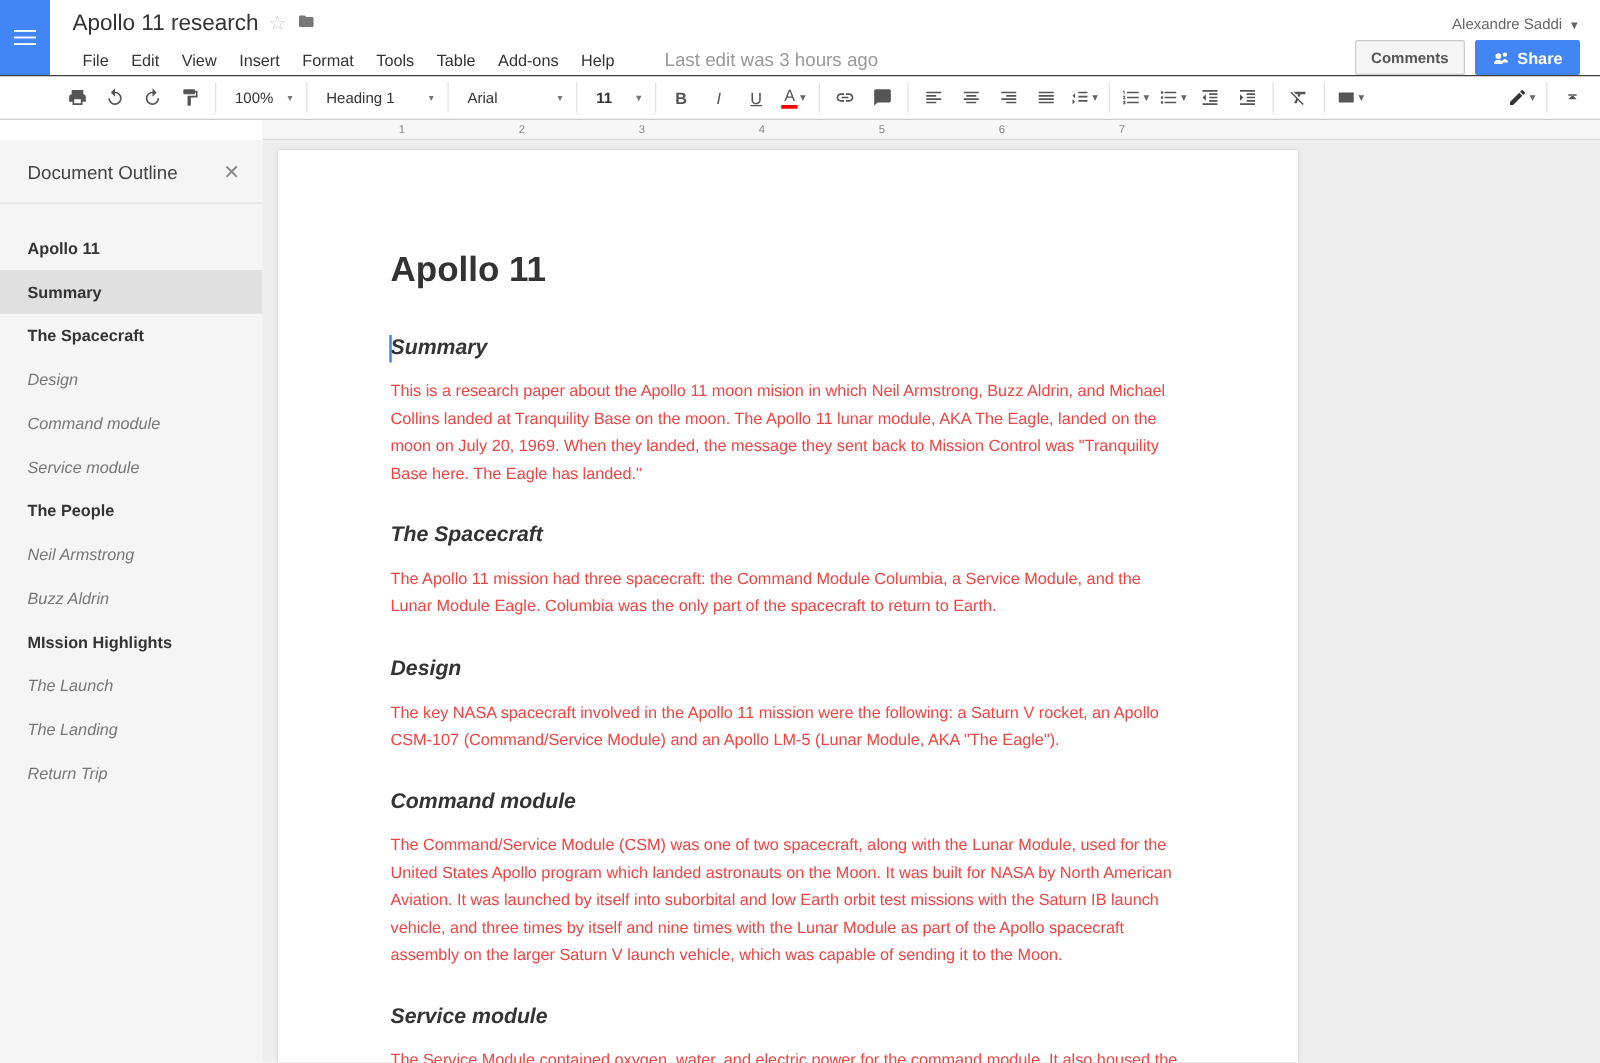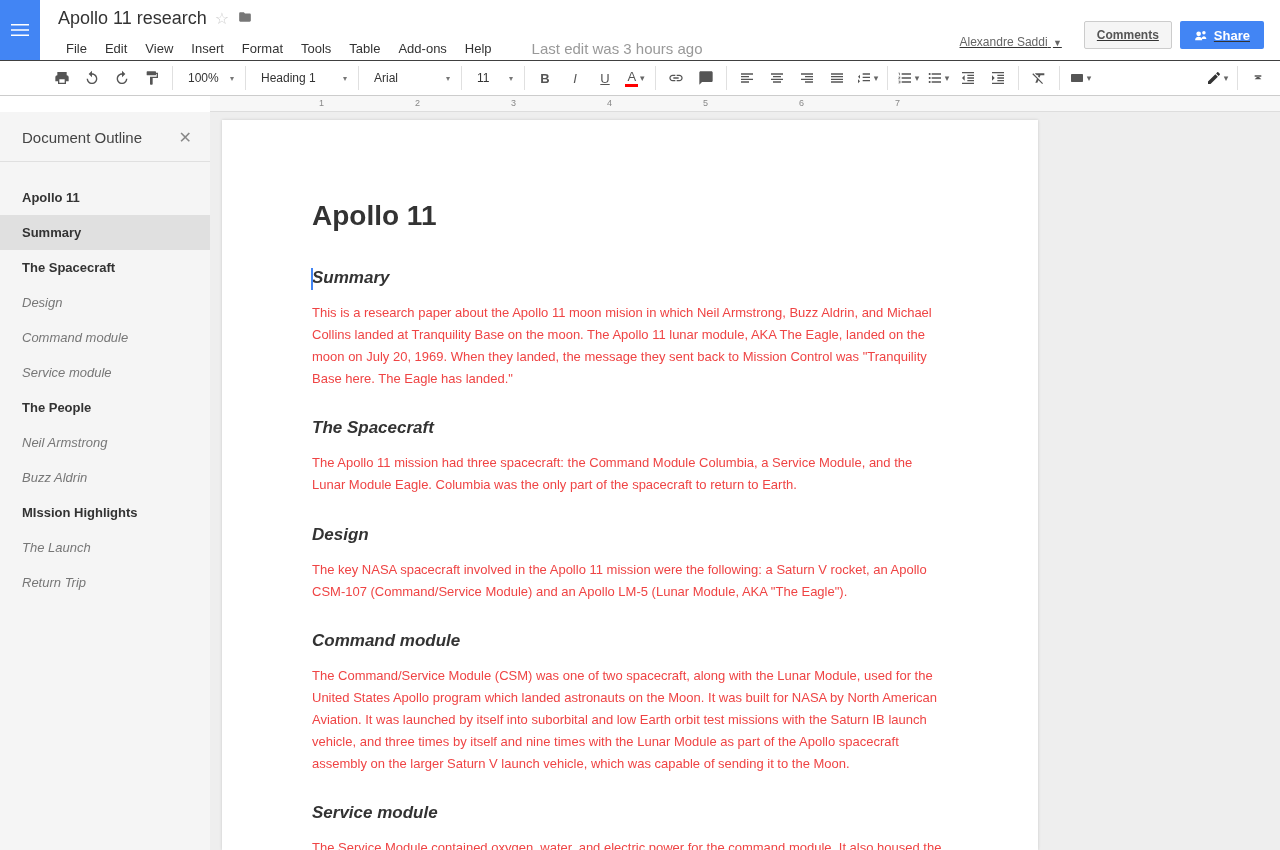--- a/index.html
+++ b/index.html
@@ -1,17 +1,17 @@
 <!DOCTYPE html>
 <html><head>
 <meta charset="utf-8">
 <style>
 * { margin:0; padding:0; box-sizing:border-box; }
 body { font-family:Arial,sans-serif; font-size:13px; color:#333; background:#fff; overflow:hidden; width:1280px; height:850px; }
-.hdr { display:flex; align-items:center; height:60px; }
+.hdr { display:flex; align-items:flex-end; height:60px; }
 .hamburger { width:40px; height:60px; background:#4285f4; display:flex; align-items:center; justify-content:center; cursor:pointer; }
 .hamburger svg { width:18px; height:18px; }
 .title-area { flex:1; padding:8px 18px 0; }
 .title-row { display:flex; align-items:center; gap:8px; }
 .doc-title { font-size:18px; color:#333; }
 .star { color:#ccc; font-size:16px; }
 .folder { color:#777; font-size:15px; }
 .menubar { display:flex; gap:2px; margin-top:8px; align-items:center; }
 .menu-item { padding:4px 8px; font-size:13px; color:#333; cursor:pointer; border-radius:2px; }
 .last-edit { color:#999; font-size:15px; margin-left:30px; }
@@ -72,21 +72,21 @@
         <span class="menu-item">Insert</span>
         <span class="menu-item">Format</span>
         <span class="menu-item">Tools</span>
         <span class="menu-item">Table</span>
         <span class="menu-item">Add-ons</span>
         <span class="menu-item">Help</span>
         <span class="last-edit">Last edit was 3 hours ago</span>
       </div>
   </div>
   <div class="hdr-right">
-    <div style="display:flex;flex-direction:row;align-items:flex-end;gap:6px;text-decoration:underline;">
+    <div style="display:flex;flex-direction:column;align-items:flex-end;gap:6px;">
       <span class="user-name"><span>Alexandre Saddi</span> <span class="drop">▼</span></span>
       <div style="display:flex;gap:8px;padding-left:16px;">
         <button class="btn-comments">Comments</button>
         <button class="btn-share">
           <svg width="14" height="14" viewBox="0 0 24 24" fill="#fff">
               <circle cx="8" cy="10" r="4"></circle>
               <circle cx="17" cy="8" r="3"></circle>
               <path d="M2 20c0-3 3-5 6-5s6 2 6 5v1H2z"></path>
               <path d="M13 18c0-2 2-4 4-4s4 2 4 4v1h-8z"></path>
             </svg>
@@ -118,21 +118,21 @@
         <path d="M18 4V3c0-.55-.45-1-1-1H5c-.55 0-1 .45-1 1v4c0 .55.45 1 1 1h12c.55 0 1-.45 1-1V6h1v4H9v11c0 .55.45 1 1 1h2c.55 0 1-.45 1-1v-9h8V4h-3z"></path>
       </svg>
     </div>
   <div class="tb-sep"></div>
   <div class="tb-sel" style="width:60px;">100%</div>
   <div class="tb-sep"></div>
   <div class="tb-sel" style="width:100px;">Heading 1</div>
   <div class="tb-sep"></div>
   <div class="tb-sel" style="width:90px;">Arial</div>
   <div class="tb-sep"></div>
-  <div class="tb-sel" style="width:46px;">11</div>
+  <div class="tb-sel" style="width:46px;font-weight:bold;">11</div>
   <div class="tb-sep"></div>
   <div class="tb-btn">
       <b>B</b>
     </div>
   <div class="tb-btn">
       <i>I</i>
     </div>
   <div class="tb-btn">
       <u>U</u>
     </div>
@@ -250,20 +250,21 @@
         <div class="o-item l1 sel">Summary</div>
         <div class="o-item l1">The Spacecraft</div>
         <div class="o-item l2">Design</div>
         <div class="o-item l2">Command module</div>
         <div class="o-item l2">Service module</div>
         <div class="o-item l1">The People</div>
         <div class="o-item l2">Neil Armstrong</div>
         <div class="o-item l2">Buzz Aldrin</div>
         <div class="o-item l1">MIssion Highlights</div>
         <div class="o-item l2">The Launch</div>
+        <div class="o-item l2">The Landing</div>
         <div class="o-item l2">Return Trip</div>
       </div>
   </div>
   <div class="canvas">
     <div class="page">
       <div class="h1">Apollo 11</div>
       <div id="sections">
           <div class="h2"><span class="cursor-mark"></span>Summary</div>
           <div class="para">This is a research paper about the Apollo 11 moon mision in which Neil Armstrong, Buzz Aldrin, and Michael Collins landed at Tranquility Base on the moon. The Apollo 11 lunar module, AKA The Eagle, landed on the moon on July 20, 1969. When they landed, the message they sent back to Mission Control was "Tranquility Base here. The Eagle has landed."</div>
           <div class="h2">The Spacecraft</div>

